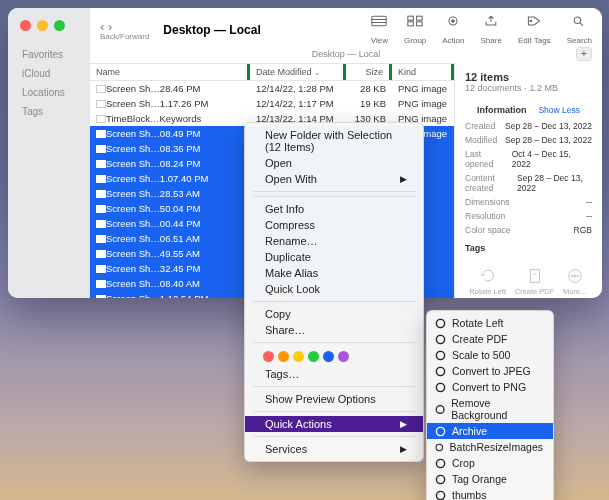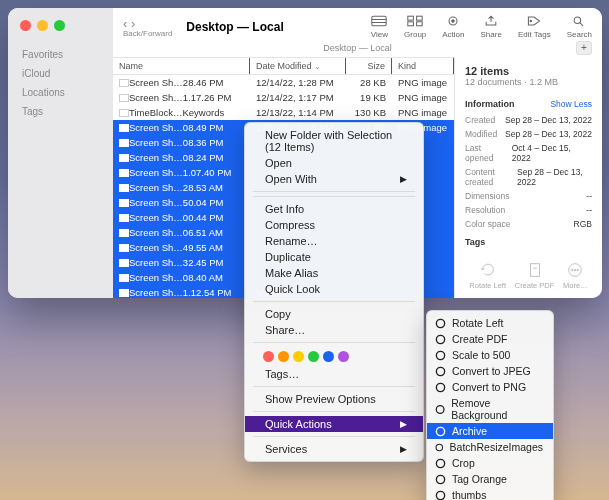--- a/index.html
+++ b/index.html
@@ -1,47 +1,47 @@
 <!DOCTYPE html>
 <html><head>
 <meta charset="utf-8">
 <style>
 * { margin: 0; padding: 0; box-sizing: border-box; font-family: -apple-system, "Helvetica Neue", Arial, sans-serif; }
 body { width: 609px; height: 500px; background: linear-gradient(to bottom, #606a8f 0%, #6972a0 35%, #8b88b0 60%, #bba8a8 85%, #d5b890 100%); position: relative; overflow: hidden; }
 .finder { position: absolute; top: 8px; left: 8px; width: 594px; height: 290px; background: #f5f5f7; border-radius: 10px; box-shadow: 0 20px 40px rgba(0,0,0,.3); display: flex; overflow: hidden; }
-.sidebar { width: 105px; background: #e8e8ea; padding-top: 12px; font-size: 10px; color: #888; }
+.sidebar { width: 82px; background: #e8e8ea; padding-top: 12px; font-size: 10px; color: #888; }
 .traffic { display: flex; gap: 6px; padding: 0 12px 14px; }
 .dot { width: 11px; height: 11px; border-radius: 50%; }
 .dr { background: #ff5f56; } .dy { background: #ffbd2e; } .dg { background: #27c93f; }
 .sb-item { padding: 4px 14px; cursor: default; }
 .main { flex: 1; display: flex; flex-direction: column; background: #fff; }
 .toolbar { display: flex; align-items: center; padding: 6px 10px 2px; gap: 8px; }
 .navbtn { font-size: 13px; color: #888; }
 .bf { font-size: 8px; color: #888; margin-top: -2px; }
 .title { font-size: 12px; font-weight: 600; flex: 1; padding-left: 6px; }
 .tbicons { display: flex; gap: 16px; font-size: 8px; color: #666; text-align: center; }
-.tbi { display: flex; flex-direction: column; align-items: center; gap: 2px; cursor: default; }
+.tbi { display: flex; flex-direction: column; align-items: center; gap: 8px; cursor: default; }
 .tbi svg { width: 16px; height: 14px; stroke: #666; fill: none; stroke-width: 1.3; }
 .pathbar { font-size: 9px; color: #888; text-align: center; padding: 2px 0 4px; position: relative; }
 .plus { position: absolute; right: 10px; top: 0; width: 16px; height: 14px; background: #eee; border: 1px solid #ddd; border-radius: 3px; font-size: 10px; line-height: 12px; color: #666; text-align: center; }
 .content { display: flex; flex: 1; overflow: hidden; }
 .list { flex: 1; font-size: 9.5px; color: #333; overflow: hidden; }
 .hdr { display: flex; border-top: 1px solid #e5e5e5; border-bottom: 1px solid #e5e5e5; font-size: 9px; color: #555; }
-.hdr > div { padding: 3px 6px; border-right: 1px solid #15803d; }
+.hdr > div { padding: 3px 6px; border-right: 3px solid #15803d; }
 .c-name { flex: 1; } .c-date { width: 96px; } .c-size { width: 46px; text-align: right; } .c-kind { width: 62px; }
 .row { display: flex; align-items: center; height: 15px; }
 .row > div { padding: 0 6px; white-space: nowrap; overflow: hidden; text-overflow: ellipsis; }
 .row .c-name { display: flex; align-items: center; }
 .row.sel { background: #1a63f0; color: #fff; }
 .fi { width: 10px; height: 8px; background: #fff; border: 1px solid #ccc; flex-shrink: 0; }
 .row.sel .fi { border-color: #fff; }
 .inspector { width: 148px; border-left: 1px solid #e5e5e5; padding: 8px 10px; font-size: 9px; color: #333; }
 .insp-t { font-size: 11px; font-weight: 600; }
 .insp-s { color: #888; margin-bottom: 12px; }
-.insp-h { display: flex; justify-content: space-between; font-weight: 600; margin: 4px 0; }
+.insp-h { display: flex; justify-content: space-between; font-weight: 600; margin: 4px 12px; }
 .insp-h a { color: #1a63f0; font-weight: 400; font-size: 8.5px; }
 .kv { display: flex; justify-content: space-between; padding: 2px 0; font-size: 8.5px; }
 .kv .k { color: #888; }
 .insp-tags { font-weight: 600; margin-top: 6px; }
 .insp-actions { display: flex; justify-content: space-around; margin-top: 14px; color: #aaa; font-size: 7.5px; text-align: center; }
 .insp-actions div { display: flex; flex-direction: column; align-items: center; gap: 2px; }
 .insp-actions svg { width: 18px; height: 18px; stroke: #bbb; fill: none; }
 
 .ctx { position: absolute; background: rgba(248,248,248,.97); border: 1px solid rgba(0,0,0,.12); border-radius: 6px; box-shadow: 0 8px 24px rgba(0,0,0,.25); font-size: 11px; color: #222; padding: 4px 0; }
 .ctx1 { top: 122px; left: 244px; width: 180px; }

